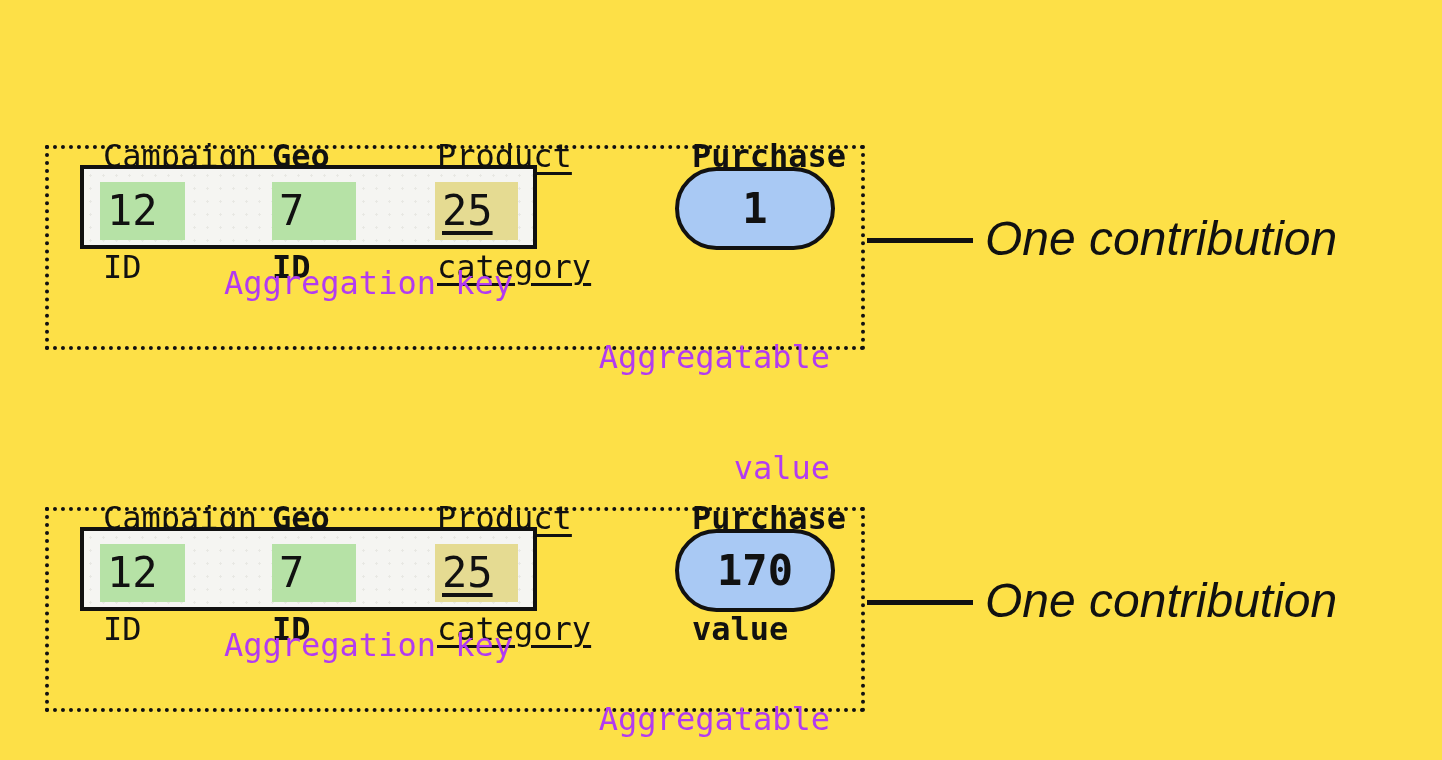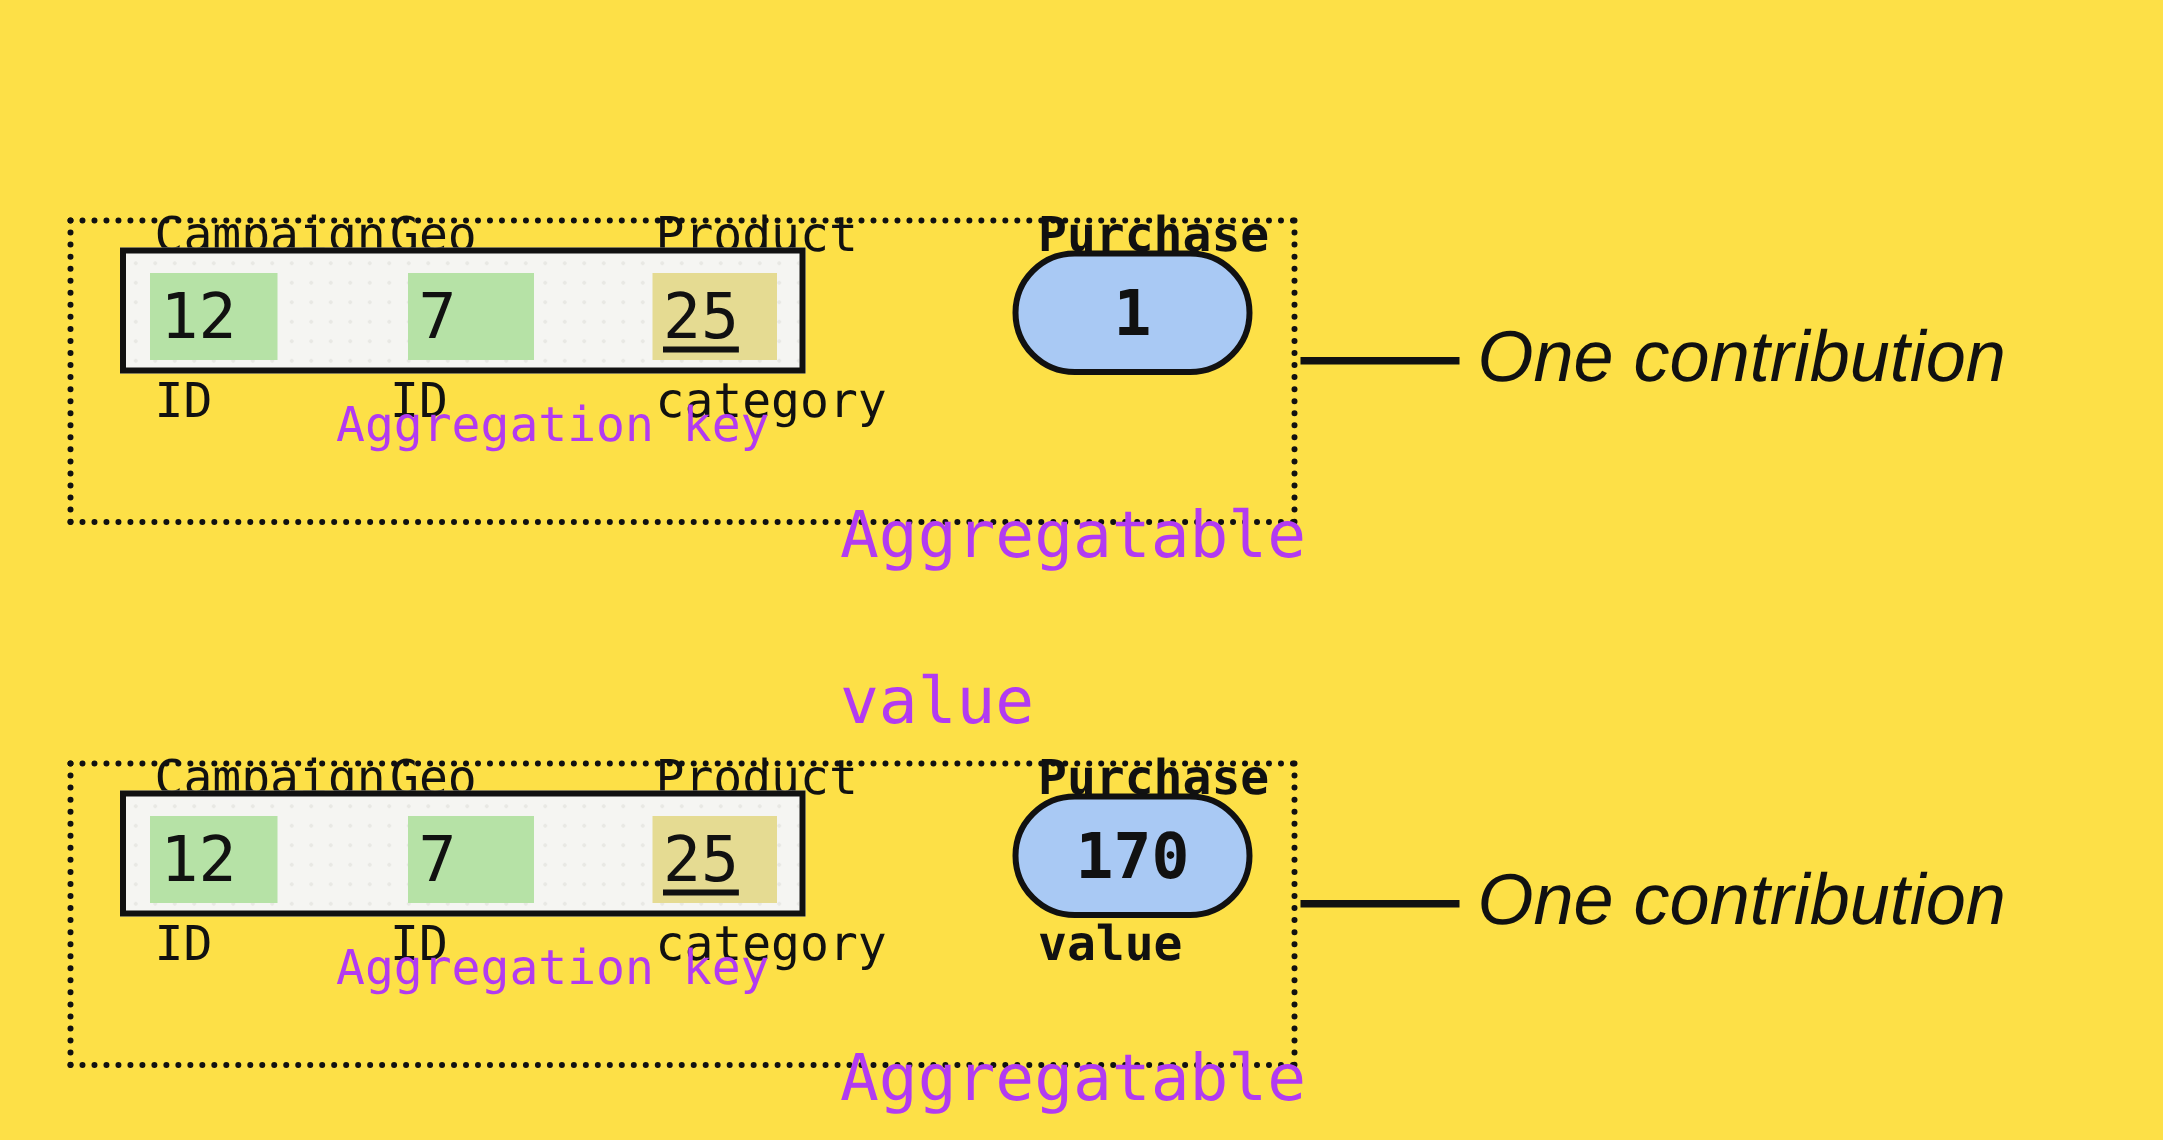--- a/index.html
+++ b/index.html
@@ -15,23 +15,24 @@
   .section.top{top:0;}
   .section.bottom{top:362px;}
 
   
   .col-header{
     position:absolute;top:64px;
     font-size:32px;line-height:37px;
     white-space:pre;color:#111;
   }
   .col-header.campaign{left:103px;}
-  .col-header.geo{left:260px;}
+  .col-header.geo{left:272px;font-weight:bold;}
   .col-header.product{left:437px;}
   .col-header.product .hline{
+    text-decoration:underline;
     text-decoration-thickness:3px;
     text-underline-offset:5px;
   }
   .col-header.measure{left:692px;font-weight:bold;}
 
   
   .dotted-box{
     position:absolute;left:45px;top:145px;
     width:812px;height:197px;
     border:4px dotted #111;
@@ -73,23 +74,23 @@
 
   
   .agg-key-label{
     position:absolute;left:200px;top:265px;width:337px;
     text-align:center;
     color:#b23bf1;
     font-size:32px;line-height:37px;
   }
   .agg-val-label{
     position:absolute;left:560px;top:265px;width:270px;
-    text-align:left;
+    text-align:right;
     color:#b23bf1;
-    font-size:43px;line-height:37px;
+    font-size:32px;line-height:37px;
     white-space:pre;
   }
 
   
   .connector{
     position:absolute;left:867px;top:238px;
     width:106px;height:5px;background:#111;
   }
   .annotation{
     position:absolute;left:985px;top:212px;

